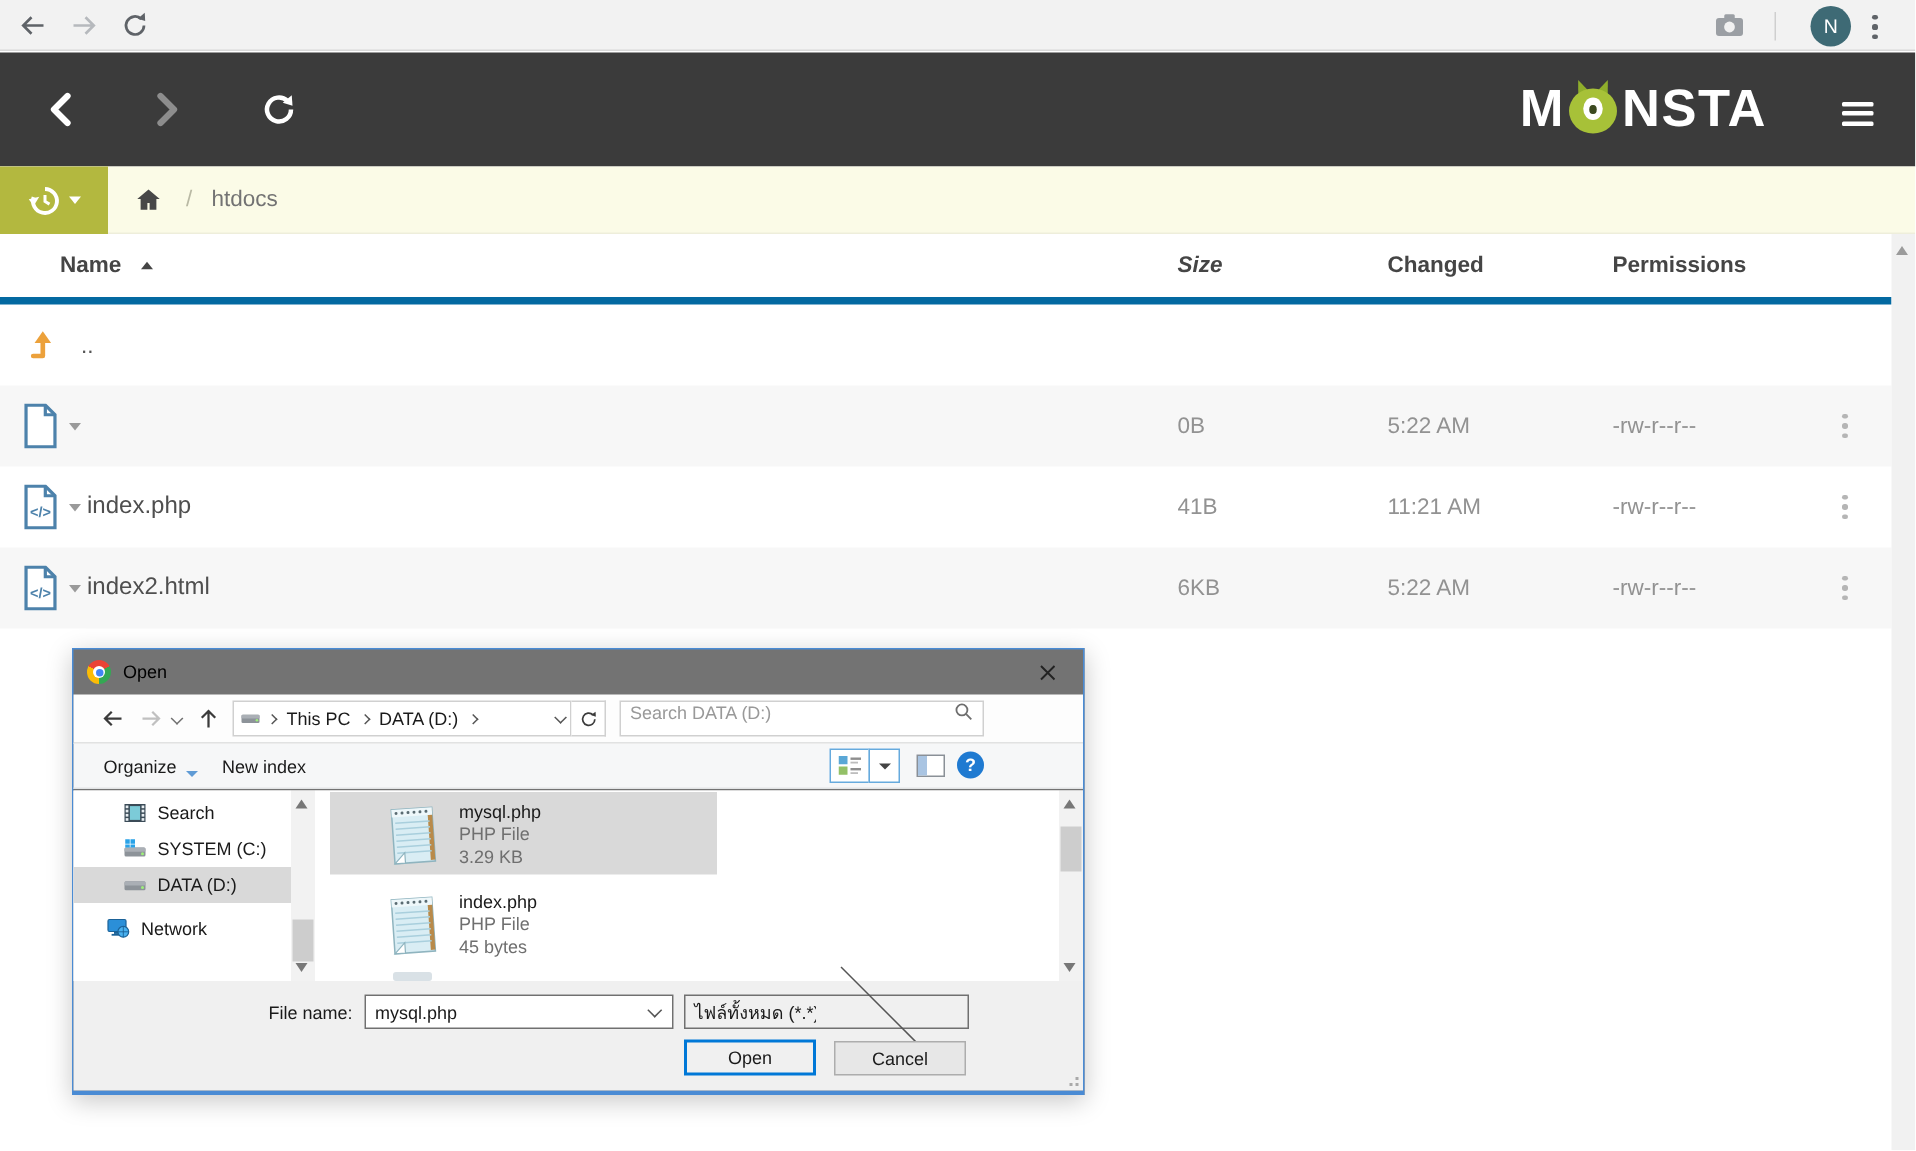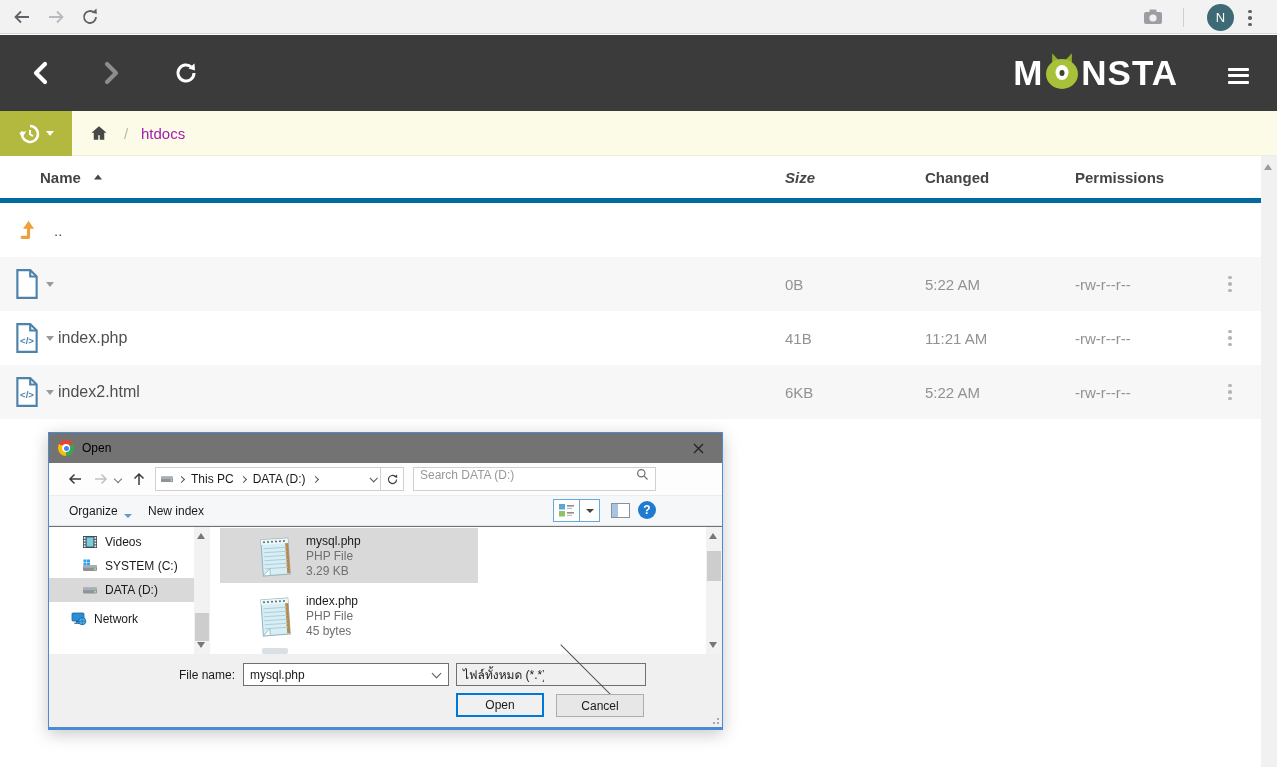--- a/index.html
+++ b/index.html
@@ -51,21 +51,21 @@
 
   
   .crumb-bar { position:absolute; left:0; top:111px; width:1277px; height:45px; background:#fbfbe7;
     border-bottom:1px solid rgba(0,0,0,0.05); }
   .crumb-logo { position:absolute; left:0; top:0; width:72px; height:45px; background:#b3b83f;
     display:flex; align-items:center; justify-content:center; cursor:pointer; }
   .crumb-caret { width:0; height:0; border-left:4px solid transparent; border-right:4px solid transparent;
     border-top:5px solid #fff; margin-left:4px; }
   .crumb-home { position:absolute; left:90px; top:13px; width:18px; height:18px; cursor:pointer; }
   .crumb-slash { position:absolute; left:124px; font-size:15px; color:#b9b9a4; }
-  .crumb-path { position:absolute; left:141px; font-size:15px; color:#a21caf; cursor:pointer; }
+  .crumb-path { position:absolute; left:141px; font-size:15px; color:#737373; cursor:pointer; }
 
   
   .thead { position:absolute; left:0; top:156px; width:1261px; height:47px; border-bottom:5px solid #0369a1; }
   .th { position:absolute; font-size:15px; font-weight:bold; color:#454545; cursor:pointer; }
   .th-name { left:40px; } .th-size { left:785px;font-style:italic; } .th-changed { left:925px; } .th-perm { left:1075px; }
   .sort-asc { position:absolute; left:94px; width:0; height:0; border-left:4px solid transparent;
     border-right:4px solid transparent; border-bottom:5px solid #454545; }
   .frow { position:absolute; left:0; width:1261px; height:54px; cursor:pointer; }
   .frow.alt { background:#f7f7f7; }
   .row-up { top:203px; } .row-0 { top:257px; } .row-1 { top:311px; } .row-2 { top:365px; }
@@ -457,21 +457,21 @@
               <rect x="1.8" y="3" width="1.8" height="1.8" fill="#e8eef2"></rect>
               <rect x="1.8" y="5.8" width="1.8" height="1.8" fill="#e8eef2"></rect>
               <rect x="1.8" y="8.6" width="1.8" height="1.8" fill="#e8eef2"></rect>
               <rect x="1.8" y="11.4" width="1.8" height="1.8" fill="#e8eef2"></rect>
               <rect x="12.4" y="3" width="1.8" height="1.8" fill="#e8eef2"></rect>
               <rect x="12.4" y="5.8" width="1.8" height="1.8" fill="#e8eef2"></rect>
               <rect x="12.4" y="8.6" width="1.8" height="1.8" fill="#e8eef2"></rect>
               <rect x="12.4" y="11.4" width="1.8" height="1.8" fill="#e8eef2"></rect>
               <rect x="4.6" y="3.4" width="6.8" height="9.2" fill="#7ccbd8"></rect>
             </svg>
-          <span>Videos</span>
+          <span>Search</span>
         </div>
         <div class="s-item s-system">
           <svg class="sic" viewBox="0 0 16 16">
               <rect x="1" y="7" width="14" height="6" rx="1" fill="#8d9399"></rect>
               <rect x="1" y="7" width="14" height="2.8" rx="1" fill="#aaafb5"></rect>
               <circle cx="13" cy="11.2" r="1" fill="#9ef07a"></circle>
               <rect x="1.5" y="1.5" width="3" height="3" fill="#2aa3e8"></rect>
               <rect x="5" y="1.5" width="3" height="3" fill="#2aa3e8"></rect>
               <rect x="1.5" y="5" width="3" height="2" fill="#2aa3e8"></rect>
               <rect x="5" y="5" width="3" height="2" fill="#2aa3e8"></rect>

